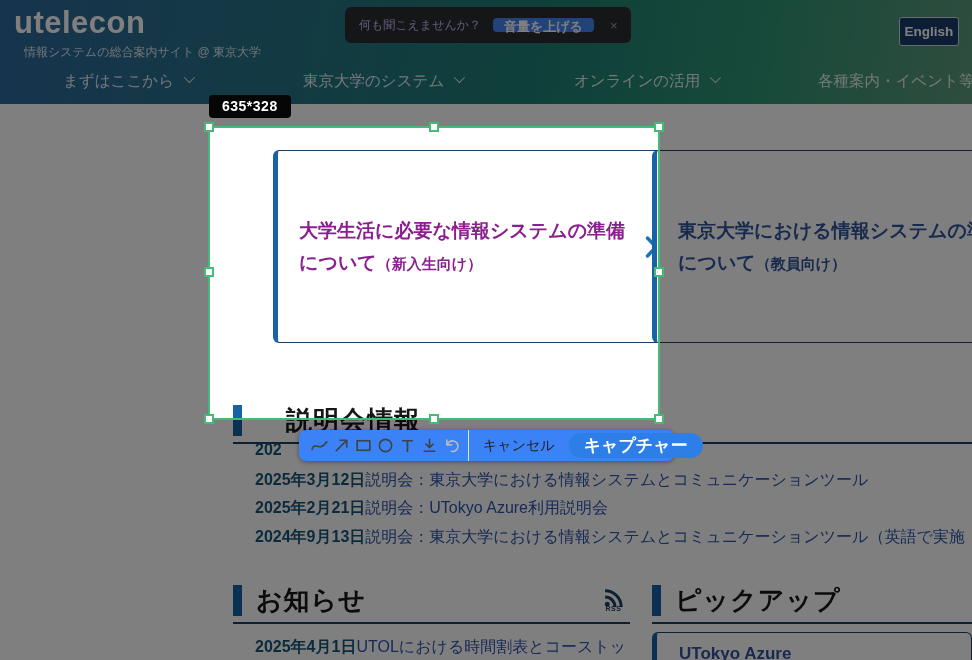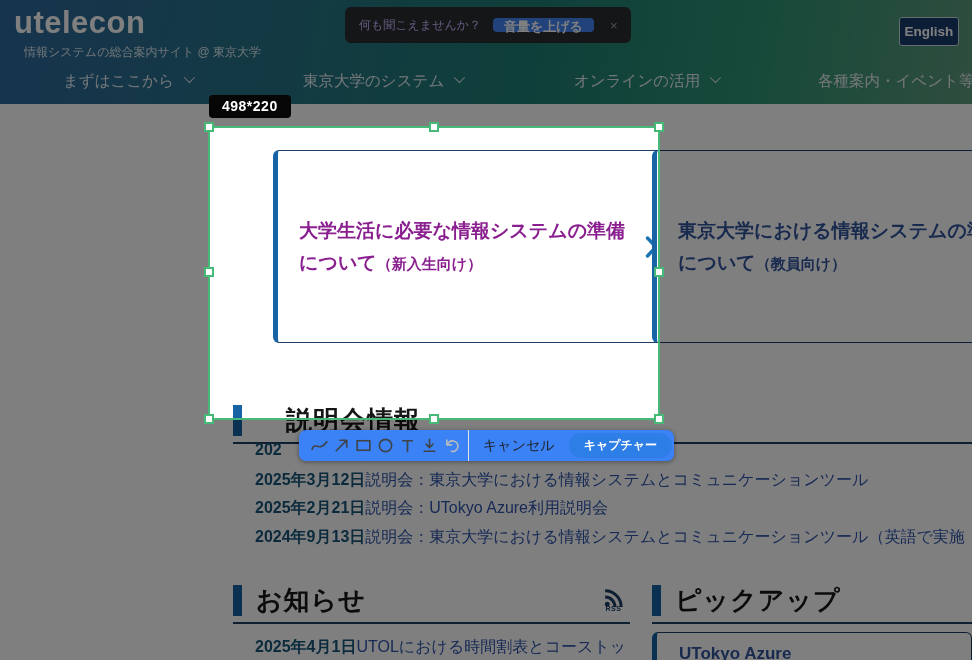--- a/index.html
+++ b/index.html
@@ -73,21 +73,21 @@
     font-size:14px; font-weight:700; padding:3px 13px 4px; border-radius:4px; letter-spacing:.5px; }
 
   .cap-toolbar { position:absolute; left:283px; top:430px; width:375px; height:31px; z-index:60;
     background:#3b82f6; border-radius:7px; box-shadow:0 1px 5px rgba(0,0,0,.4);
     display:flex; align-items:center; padding:0 6px 0 9px;margin-left:16px; }
   .tool-btn { width:26px; height:26px; border:none; background:transparent; display:flex;
     align-items:center; justify-content:center; cursor:pointer; margin:0 1.5px; padding:0; }
   .tool-sep { width:1px; height:31px; background:#e3e3e3; margin:0 8px 0 6px; flex:none; }
   .cancel-btn { border:none; background:transparent; font-size:14px; color:#1f1f1f;
     font-family:inherit; cursor:pointer; padding:0 6px; white-space:nowrap; }
-  .capture-btn { border:none; background:#2e7ee8; color:#fff; font-size:12px; font-weight:700;
+  .capture-btn { border:none; background:#2e7ee8; color:#fff; font-size:17px; font-weight:700;
     font-family:inherit; border-radius:999px; height:25px; padding:0 15px; margin-left:8px; cursor:pointer; white-space:nowrap; }
   svg { display:block; }
 </style>
 </head>
 <body>
 
 <div class="stage">
 
   <header class="site-header">
     <div class="logo">utelecon</div>
@@ -167,21 +167,21 @@
     <span class="handle h-tl"></span>
     <span class="handle h-tm"></span>
     <span class="handle h-tr"></span>
     <span class="handle h-ml"></span>
     <span class="handle h-mr"></span>
     <span class="handle h-bl"></span>
     <span class="handle h-bm"></span>
     <span class="handle h-br"></span>
   </div>
 
-  <div class="size-label">498*220</div>
+  <div class="size-label">635*328</div>
 
   <div class="cap-toolbar">
     <button class="tool-btn">
       <svg width="19" height="19" viewBox="0 0 18 18">
           <path d="M2 12.5 C5 4.5, 8.5 16, 16 5.5" fill="none" stroke="#3f4246" stroke-width="1.5" stroke-linecap="round"></path>
         </svg>
     </button>
     <button class="tool-btn">
       <svg width="19" height="19" viewBox="0 0 18 18">
           <path d="M4 14 L13.6 4.4 M7.5 4 H14 V10.5" fill="none" stroke="#3f4246" stroke-width="1.5" stroke-linecap="round" stroke-linejoin="round"></path>

